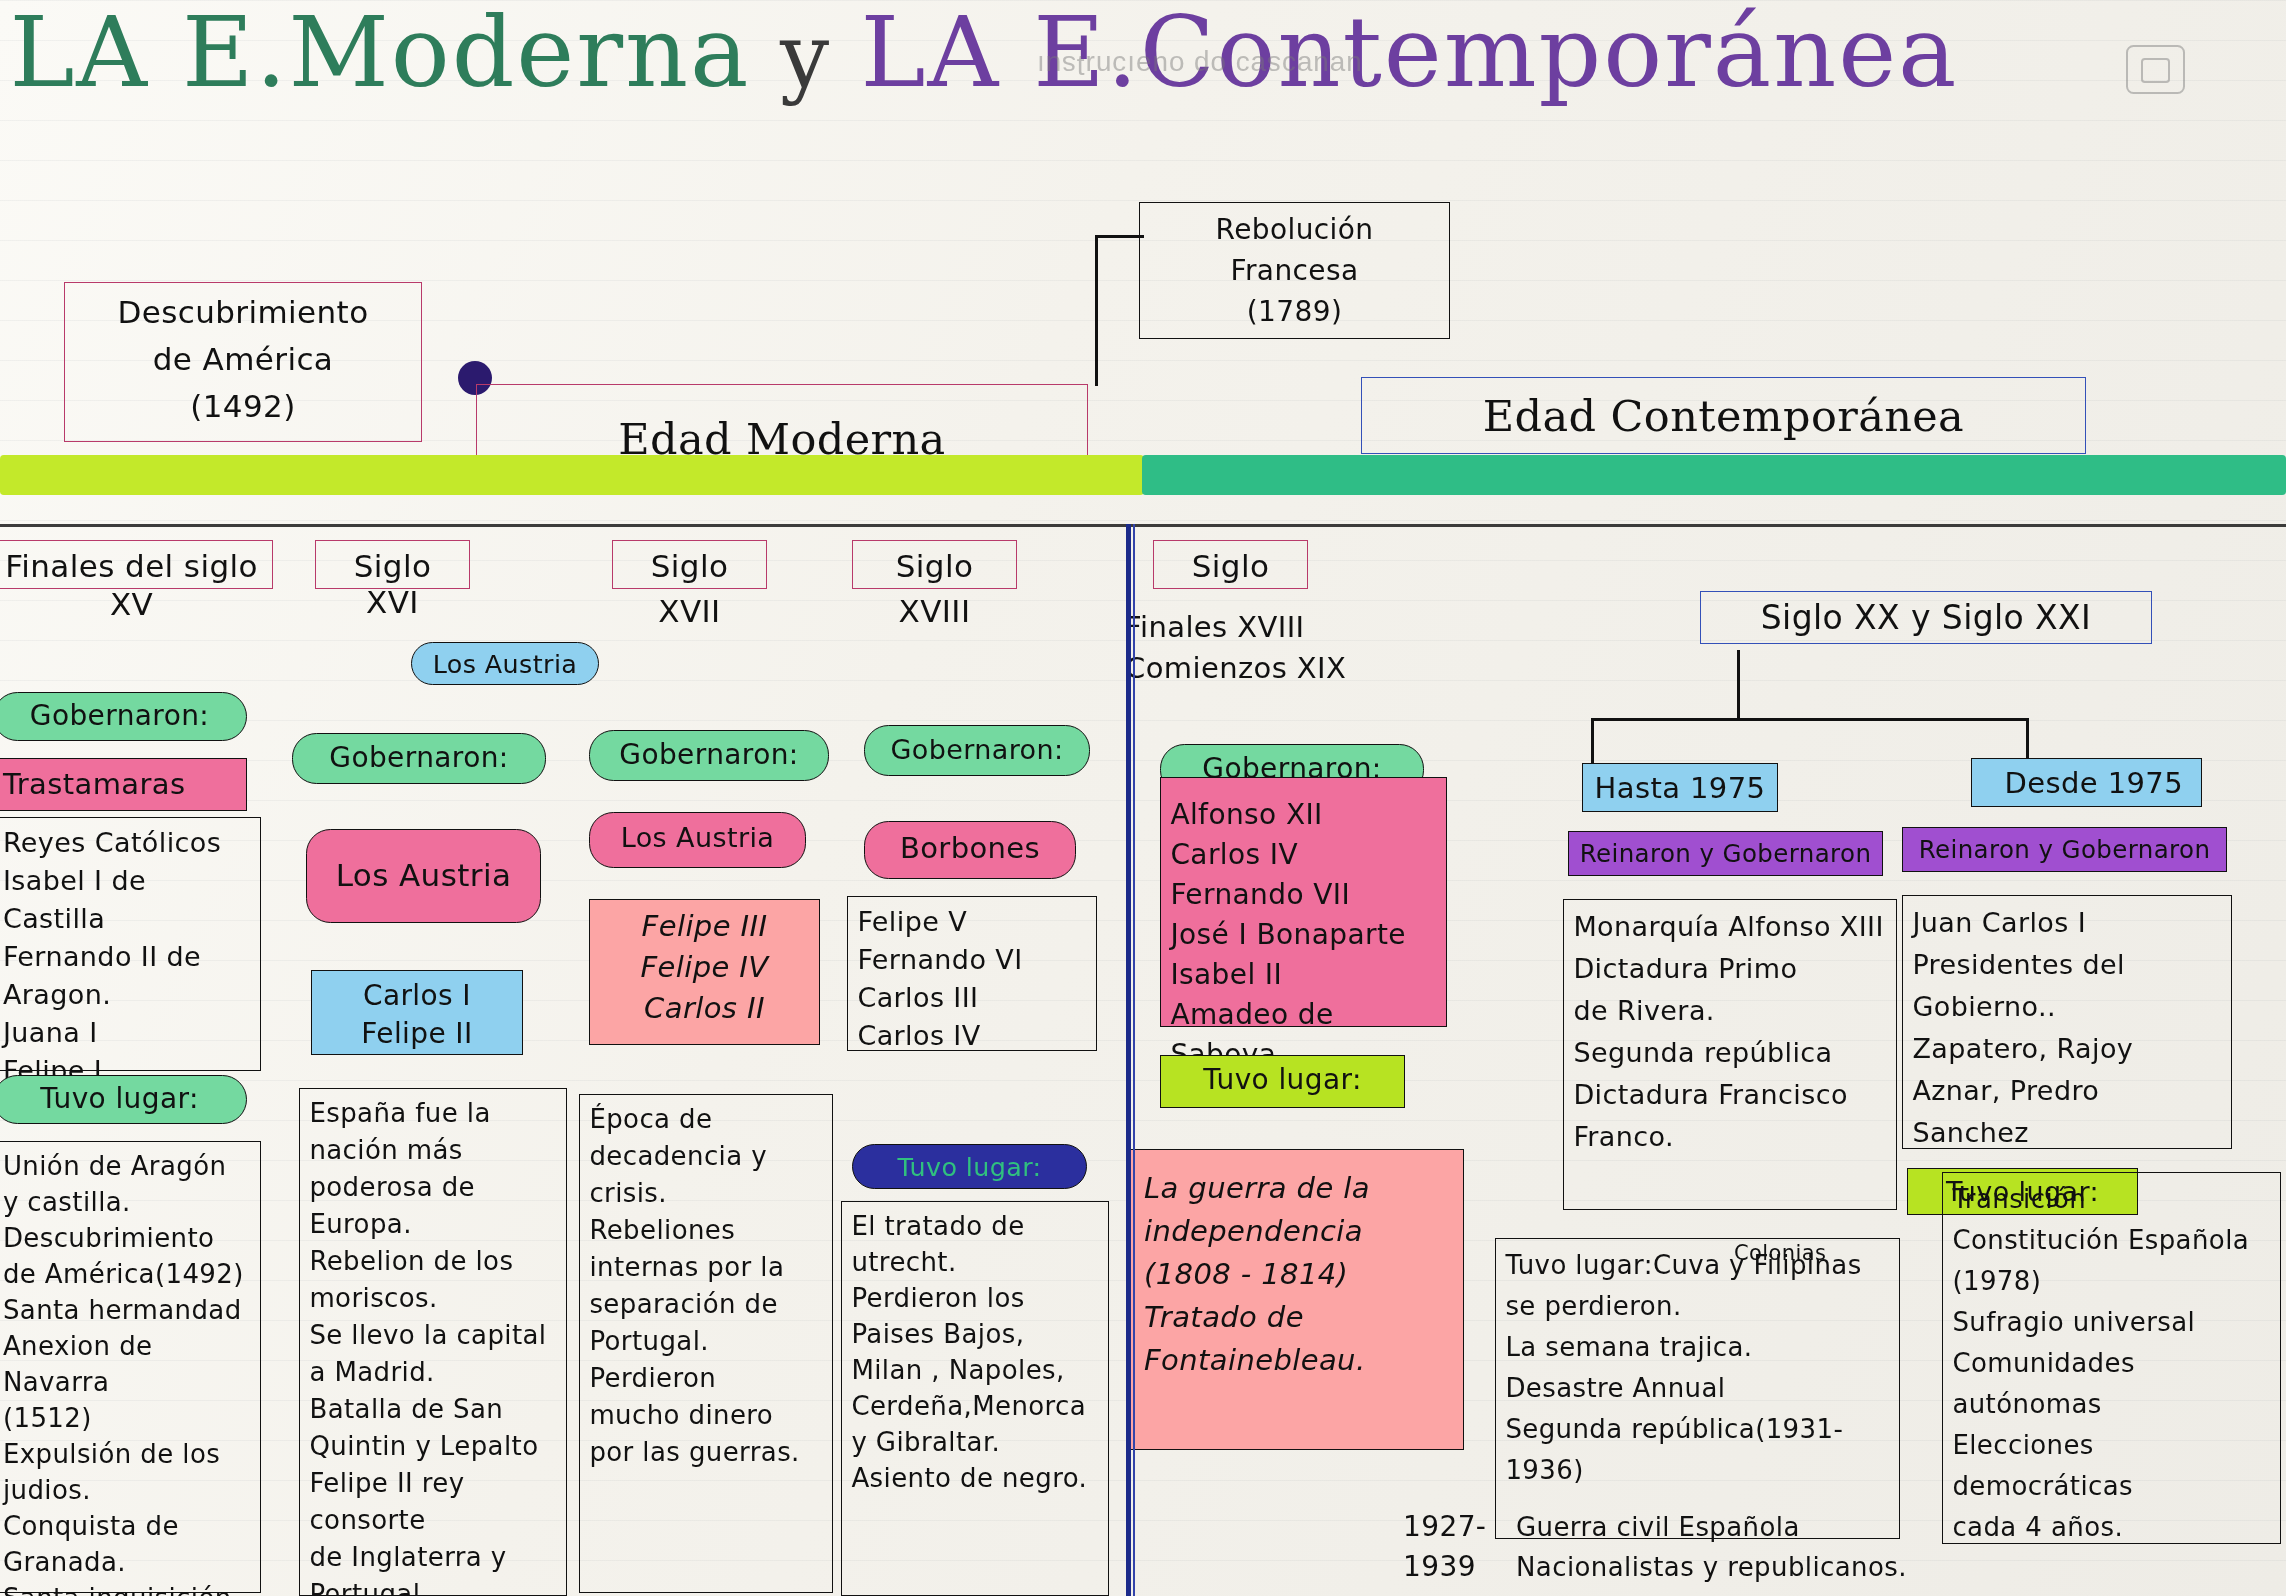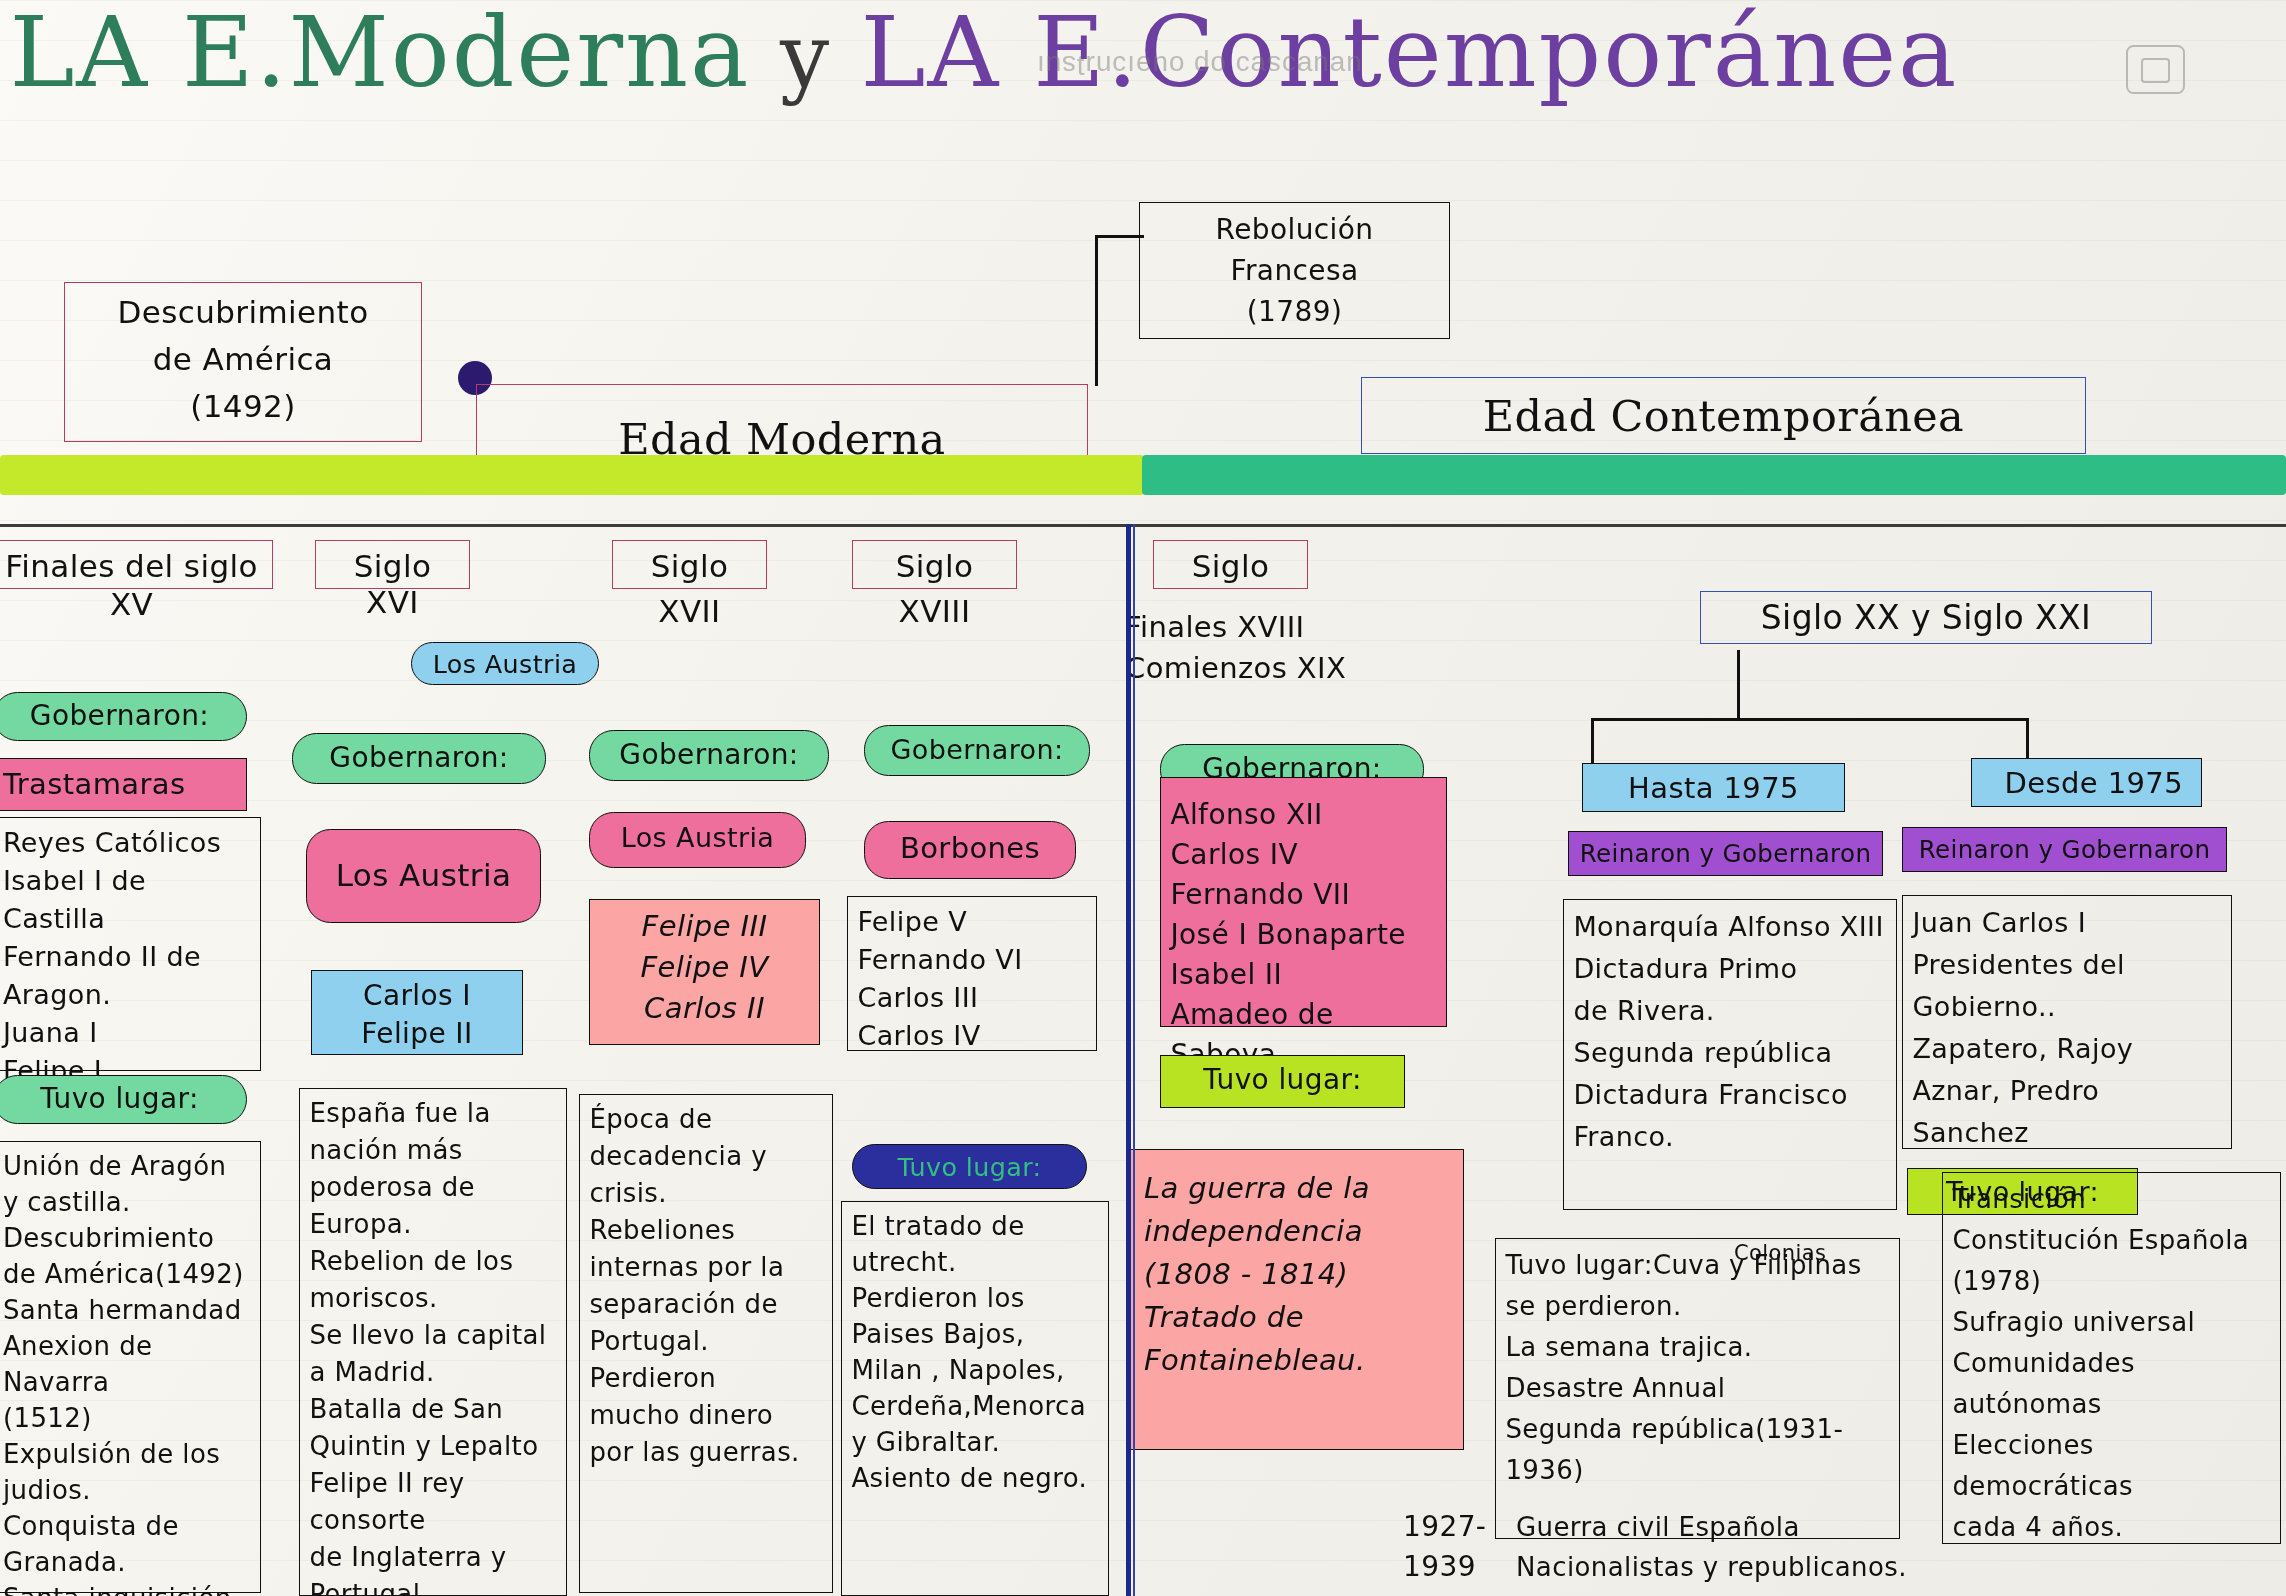--- a/index.html
+++ b/index.html
@@ -223,21 +223,21 @@
 independencia
 (1808 - 1814)
 Tratado de
 Fontainebleau.</div>
 
   <div class="connector" style="left:1737px;top:650px;width:2.8px;height:71px;"></div>
   <div class="connector" style="left:1591px;top:718px;width:438px;height:2.8px;"></div>
   <div class="connector" style="left:1591px;top:718px;width:2.8px;height:47px;"></div>
   <div class="connector" style="left:2026px;top:718px;width:2.8px;height:47px;"></div>
 
-  <div class="box fill-blue hand center" style="left:1582px;top:763px;width:263px;height:49px;font-size:29px;line-height:36px;">Hasta 1975</div>
+  <div class="box fill-blue hand center" style="left:1582px;top:763px;width:196px;height:49px;font-size:29px;line-height:36px;">Hasta 1975</div>
   <div class="box fill-blue hand center" style="left:1971px;top:758px;width:231px;height:49px;font-size:29px;line-height:36px;padding-left:24px;">Desde 1975</div>
 
   <div class="box fill-purple hand center" style="left:1568px;top:831px;width:315px;height:45px;font-size:24.5px;line-height:32px;color:#111;">Reinaron y Gobernaron</div>
   <div class="box fill-purple hand center" style="left:1902px;top:827px;width:325px;height:45px;font-size:24.5px;line-height:32px;color:#111;">Reinaron y Gobernaron</div>
 
   <div class="box hand" style="left:1902px;top:895px;width:330px;height:254px;font-size:27px;line-height:42px;">Juan Carlos I
 Presidentes del
 Gobierno..
 Zapatero, Rajoy
 Aznar, Predro Sanchez</div>

